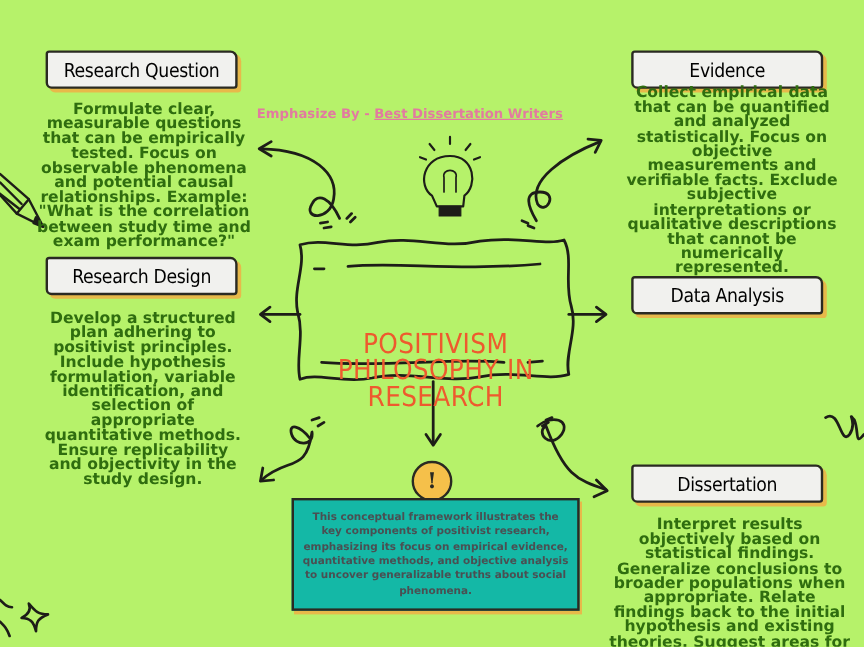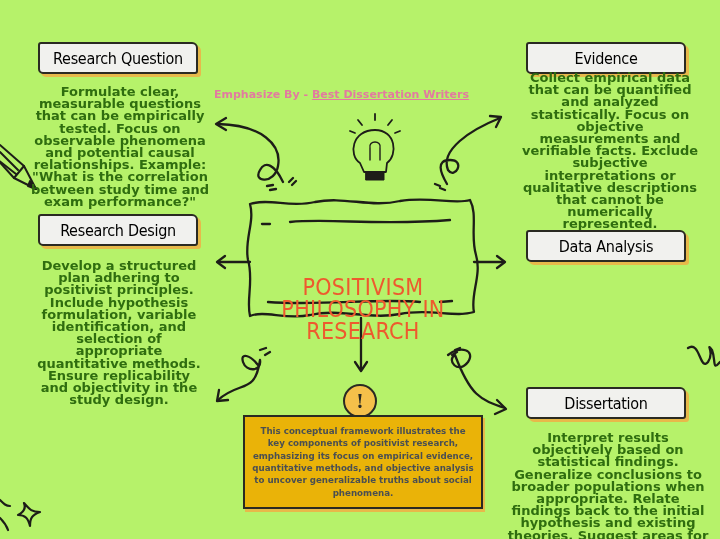--- a/index.html
+++ b/index.html
@@ -48,21 +48,21 @@
       color: #ee5a2e;
       font-family: "DejaVu Sans Condensed", "DejaVu Sans", sans-serif;
       font-size: 23px;
       line-height: 22px;
       letter-spacing: 0.3px;
       margin-top: 46px;
     }
     .summary-box {
       position: absolute;
       left: 243px; top: 415px; width: 240px; height: 94px;
-      background: #eab308;
+      background: #14b8a6;
       border: 2.5px solid #2a2a22;
       box-shadow: 2px 3px 0 #e7b94a;
       display: flex; align-items: center; justify-content: center;
       text-align: center;
       color: #4a4f52;
       font-size: 8.7px; line-height: 12.4px; font-weight: bold;
       padding: 4px 6px;
     }
     .alert-badge {
       position: absolute;

